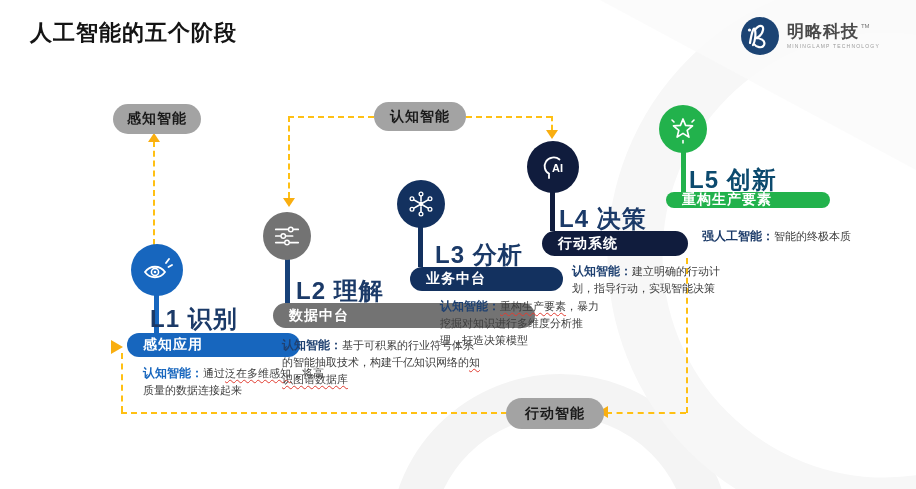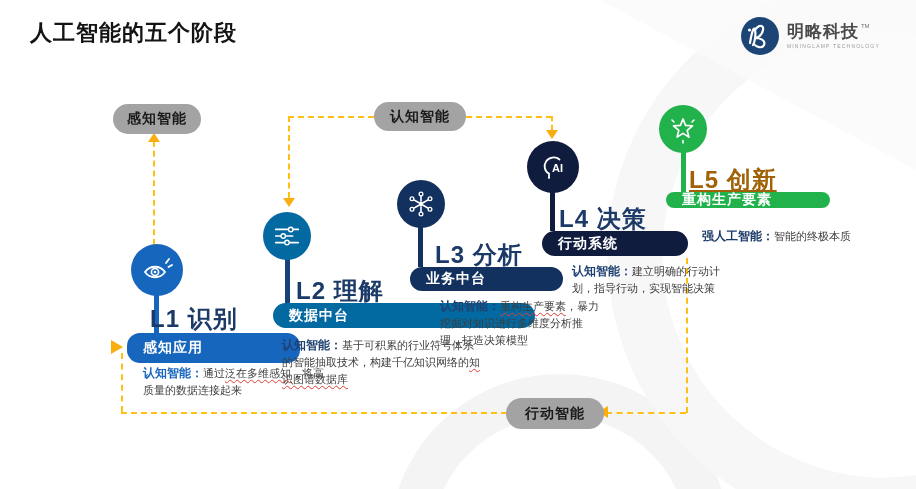--- a/index.html
+++ b/index.html
@@ -54,26 +54,26 @@
     border-radius:13px;color:#ffffff;font-size:14px;font-weight:bold;
     display:flex;align-items:center;padding-left:16px;box-sizing:border-box;
     z-index:4;letter-spacing:1px;
   }
   .desc{font-size:11px;line-height:17px;color:#3d3d3d;z-index:4;}
   .desc .lbl{font-weight:bold;font-size:12px;}
   .wavy{text-decoration:underline wavy #E03C31 1px;text-underline-offset:2px;}
 
   
   .c-l1{background:#1766BE;} .s-l1{background:#1766BE;}
-  .c-l2{background:#0369a1;} .s-l2{background:#174179;}
+  .c-l2{background:#737373;} .s-l2{background:#174179;}
   .c-l3{background:#13315F;} .s-l3{background:#13315F;}
   .c-l4{background:#101C3D;} .s-l4{background:#101C3D;}
   .c-l5{background:#22B24C;} .s-l5{background:#22B24C;}
   .lbl-blue{color:#1766BE;} .lbl-navy{color:#1F4171;} .lbl-dark{color:#1B3A68;}
-  .title-green{color:#a16207;text-decoration:underline;}
+  .title-green{color:#0c4a6e;}
 </style>
 </head>
 <body>
 
 <svg id="watermark" class="abs" width="916" height="489">
   <circle cx="560" cy="545" r="150" fill="none" stroke="#f4f4f4" stroke-width="42"></circle>
   <circle cx="885" cy="255" r="250" fill="none" stroke="#f7f7f7" stroke-width="55"></circle>
   <polygon points="600,0 916,0 916,170" fill="#fafafa" opacity="0.8"></polygon>
 </svg>
 
@@ -116,21 +116,21 @@
 <div class="abs circle c-l1" style="left:131px;top:244px;width:52px;height:52px;">
   <svg width="32" height="32" viewBox="0 0 32 32">
     <path d="M4 18 C9 11 19 11 24 18 C19 25 9 25 4 18 Z" fill="none" stroke="#fff" stroke-width="1.8"></path>
     <circle cx="14" cy="18" r="3.6" fill="none" stroke="#fff" stroke-width="1.6"></circle>
     <circle cx="14" cy="18" r="1.3" fill="#fff"></circle>
     <path d="M25 9 L28 5 M27.5 13 L31 11" stroke="#fff" stroke-width="1.8" stroke-linecap="round"></path>
   </svg>
 </div>
 <div class="abs stem s-l1" style="left:154px;top:294px;height:40px;"></div>
 <div class="abs lv-title" style="left:150px;top:303px;">L1 识别</div>
-<div class="abs bar c-l1" style="left:127px;top:333px;width:173px;height:30px;">感知应用</div>
+<div class="abs bar c-l1" style="left:127px;top:333px;width:173px;height:24px;">感知应用</div>
 <div class="abs desc" style="left:143px;top:365px;width:186px;">
   <span class="lbl lbl-blue">认知智能：</span><span>通过</span><span class="wavy">泛在多维感知</span><span>，将高质量的数据连接起来</span>
 </div>
 
 <div class="abs circle c-l2" style="left:263px;top:212px;width:48px;height:48px;">
   <svg width="30" height="30" viewBox="0 0 32 32">
     <path d="M4 9 H17 M23 9 H28 M4 16 H9 M15 16 H22 M4 23 H13 M19 23 H28" stroke="#fff" stroke-width="1.8" fill="none" stroke-linecap="round"></path>
     <circle cx="20" cy="9" r="2.4" fill="none" stroke="#fff" stroke-width="1.5"></circle>
     <circle cx="12" cy="16" r="2.4" fill="none" stroke="#fff" stroke-width="1.5"></circle>
     <circle cx="16" cy="23" r="2.4" fill="none" stroke="#fff" stroke-width="1.5"></circle>

